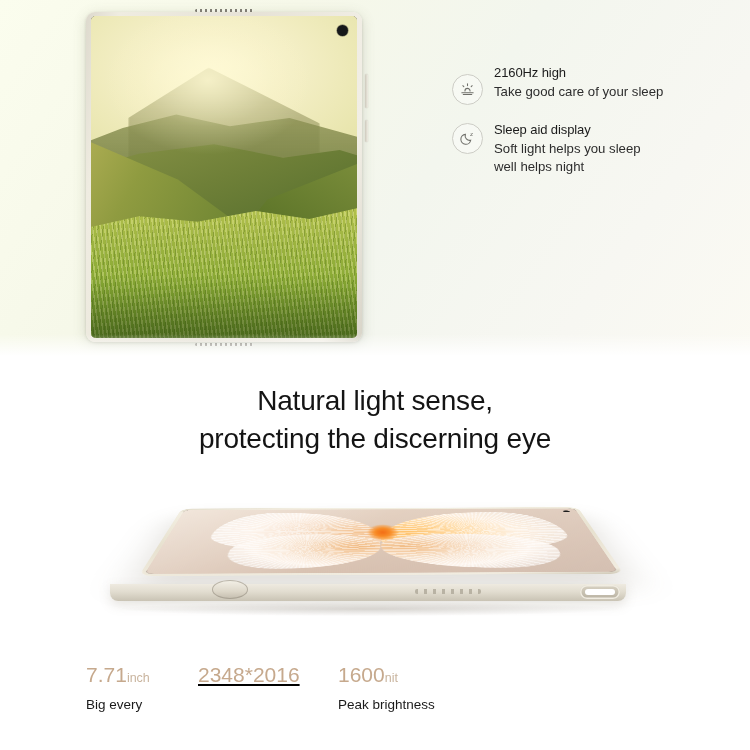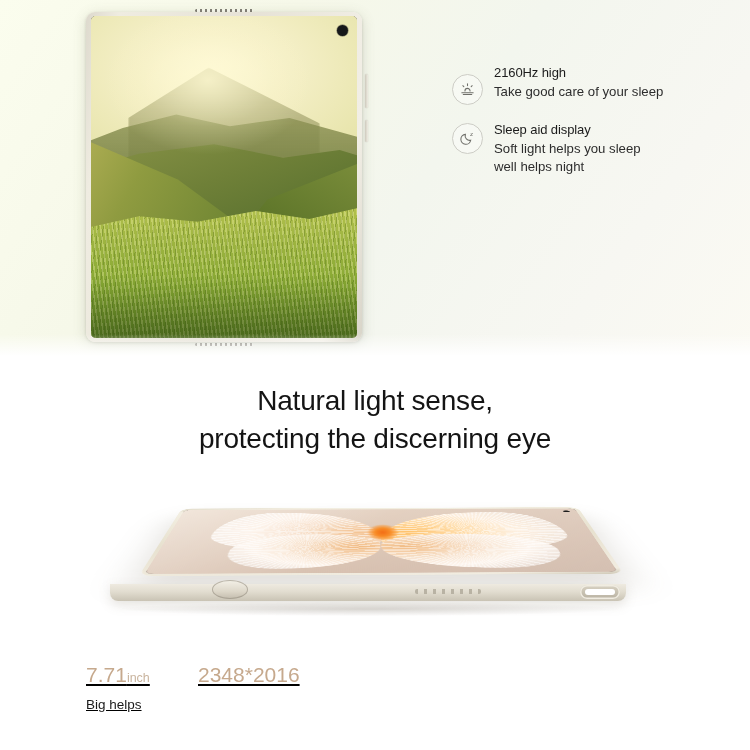--- a/index.html
+++ b/index.html
@@ -330,21 +330,21 @@
     position: absolute;
     left: 86px; top: 306px;
     width: 585px;
     display: flex;
     align-items: flex-start;
   }
   .spec {
     display: flex;
     flex-direction: column;
   }
-  .spec.s1 { width: 112px; text-decoration: underline; }
+  .spec.s1 { width: 112px; }
   .spec.s2 { width: 140px; text-decoration: underline; }
   .spec.s3 { width: 122px; }
   .spec.s4 { width: 108px; }
   .spec-value {
     font-size: 21px;
     line-height: 26px;
     color: #c6a98d;
     white-space: nowrap;
   }
   .spec-value .unit {
@@ -444,24 +444,28 @@
   <div class="edge-bar"></div>
   <div class="hinge"></div>
   <div class="speaker-dots"></div>
   <div class="usb-port"></div>
   <div class="dev-shadow"></div>
 
   <div class="specs">
 
     <div class="spec s1">
       <span class="spec-value"><span>7.71</span><span class="unit">inch</span></span>
-      <span class="spec-label">Big helps</span>
+      <span class="spec-label">Big every</span>
     </div>
 
     <div class="spec s2">
       <span class="spec-value"><span>2348*2016</span><span class="unit"></span></span>
     </div>
 
+    <div class="spec s3">
+      <span class="spec-value"><span>1600</span><span class="unit">nit</span></span>
+      <span class="spec-label">Peak brightness</span>
+    </div>
 
 
   </div>
 
 </div>
 
 </body></html>

